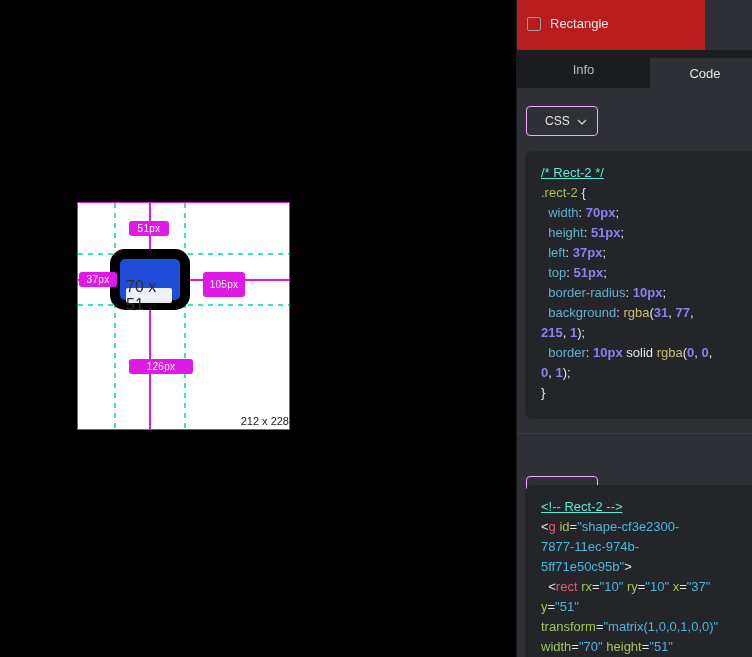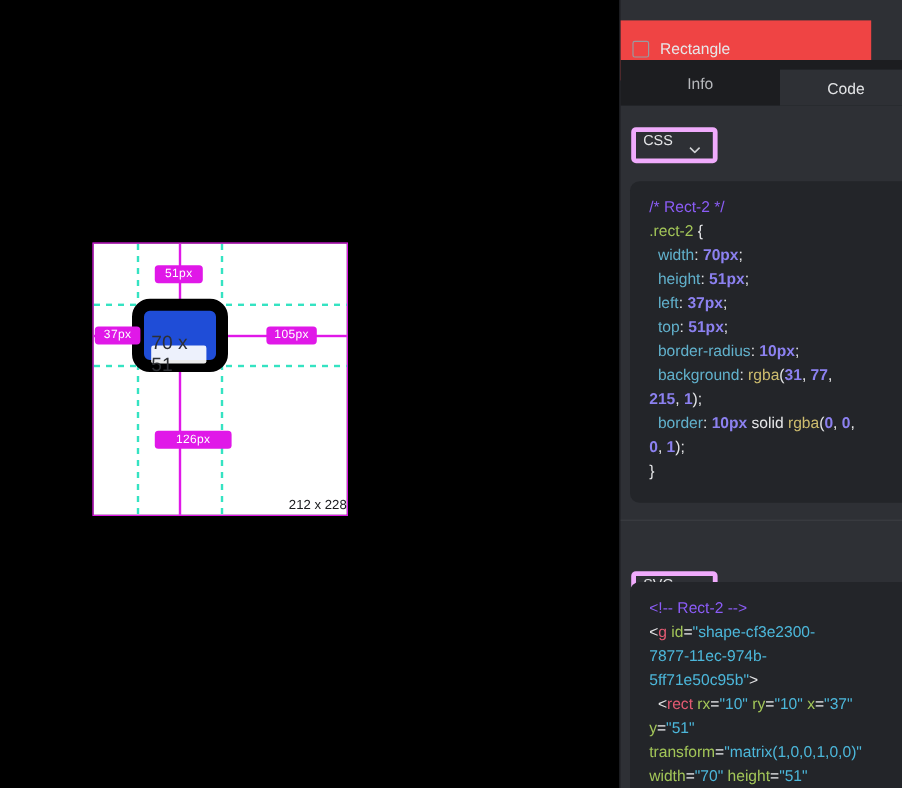--- a/index.html
+++ b/index.html
@@ -23,48 +23,48 @@
            border-radius:3px; z-index:4; }
   .sel-size { position:absolute; left:48px; top:85px; width:46px; height:15px; z-index:5;
               display:flex; align-items:center; justify-content:center;
               background:rgba(255,255,255,.92); color:#2e3034; font-size:16px; border-radius:2px; }
   .board-size { position:absolute; left:0; right:0; bottom:2px; text-align:right;
                 color:#1a1b1e; font-size:11px; z-index:4; }
 
   
   .panel { position:absolute; left:516px; top:0; width:236px; height:657px;
            background:#2e3035; border-left:1px solid #1a1b1e; overflow:hidden; }
-  .panel-header { position:absolute; left:0; top:17px; width:209px; height:50px; background:#ef4444; }
+  .panel-header { position:absolute; left:0; top:0; width:188px; height:50px; background:#b91c1c; }
   .checkbox { position:absolute; left:10px; top:17px; width:14px; height:14px;
               border:1px solid #989ba1; border-radius:2px; background:transparent; }
   .header-label { position:absolute; left:33px; top:16px; font-size:13px; color:#e6e7e9; }
 
   .tab-row { position:absolute; left:0; top:50px; width:236px; height:38px; background:#1c1d20; }
   .tab-info { position:absolute; left:0; top:0; width:133px; height:38px;
               display:flex; align-items:center; justify-content:center;
               font-size:13px; color:#b6b8bc; cursor:pointer; }
   .tab-code { position:absolute; left:133px; top:8px; width:110px; height:30px;
               display:flex; align-items:center; justify-content:center;
               font-size:13px; color:#e4e5e7; background:#2e3035; cursor:pointer; }
 
   .lang-select { position:absolute; left:9px; width:72px; height:30px;
-                 border:4px solid #f0abfc; border-radius:4px; display:flex; 
-                 padding-left:6px; font-size:12px; color:#e4e5e7; cursor:pointer; }
+                 border:1px solid #f0abfc; border-radius:4px; display:flex; align-items:center;
+                 padding-left:18px; font-size:12px; color:#e4e5e7; cursor:pointer; }
   .lang-select .chev { position:absolute; right:10px; top:12px; }
   .select-css { top:106px; }
   .select-svg { top:460px;margin-top:16px; }
 
   .code-block { position:absolute; left:8px; width:300px; background:#232529; border-radius:8px;
                 padding:12px 0 14px 16px; font-size:13px; line-height:20px; white-space:pre;
                 font-family:"Liberation Sans",sans-serif; }
   .code-css { top:151px; height:268px; }
   .code-svg { top:485px; height:200px; }
   .code-line { height:20px; }
 
-  .tk-cm  { color:#8b5cf6; }
+  .tk-cm  { color:#5eead4;text-decoration:underline; }
   .tk-sel { color:#a2c558; }
   .tk-prop{ color:#61b1cc; }
   .tk-num { color:#8c81f0;font-weight:bold; }
   .tk-fn  { color:#cdbc6e; }
   .tk-pln { color:#e5e6e8; }
   .tk-tag { color:#e25a72; }
   .tk-attr{ color:#a2c558; }
   .tk-str { color:#4cb7da; }
 
   .divider { position:absolute; left:0; top:433px; width:236px; height:1px; background:#3b3d42; }
@@ -82,21 +82,21 @@
       <div class="guide-h" style="top:50px"></div>
       <div class="guide-h" style="top:101px"></div>
 
       <div class="mline-v" style="left:71px"></div>
       <div class="mline-h" style="top:76px"></div>
 
       <div class="shape"></div>
 
       <div class="badge" style="left:51px; top:18px; width:40px; height:15px">51px</div>
       <div class="badge" style="left:1px; top:69px; width:38px; height:15px">37px</div>
-      <div class="badge" style="left:144px; top:69px; width:42px; height:15px">105px</div>
+      <div class="badge" style="left:125px; top:69px; width:42px; height:25px">105px</div>
       <div class="badge" style="left:51px; top:156px; width:64px; height:15px">126px</div>
 
       <div class="sel-size">70 x 51</div>
 
       <div class="board-size">212 x 228</div>
     </div>
   </div>
 
   <div class="panel">
 

